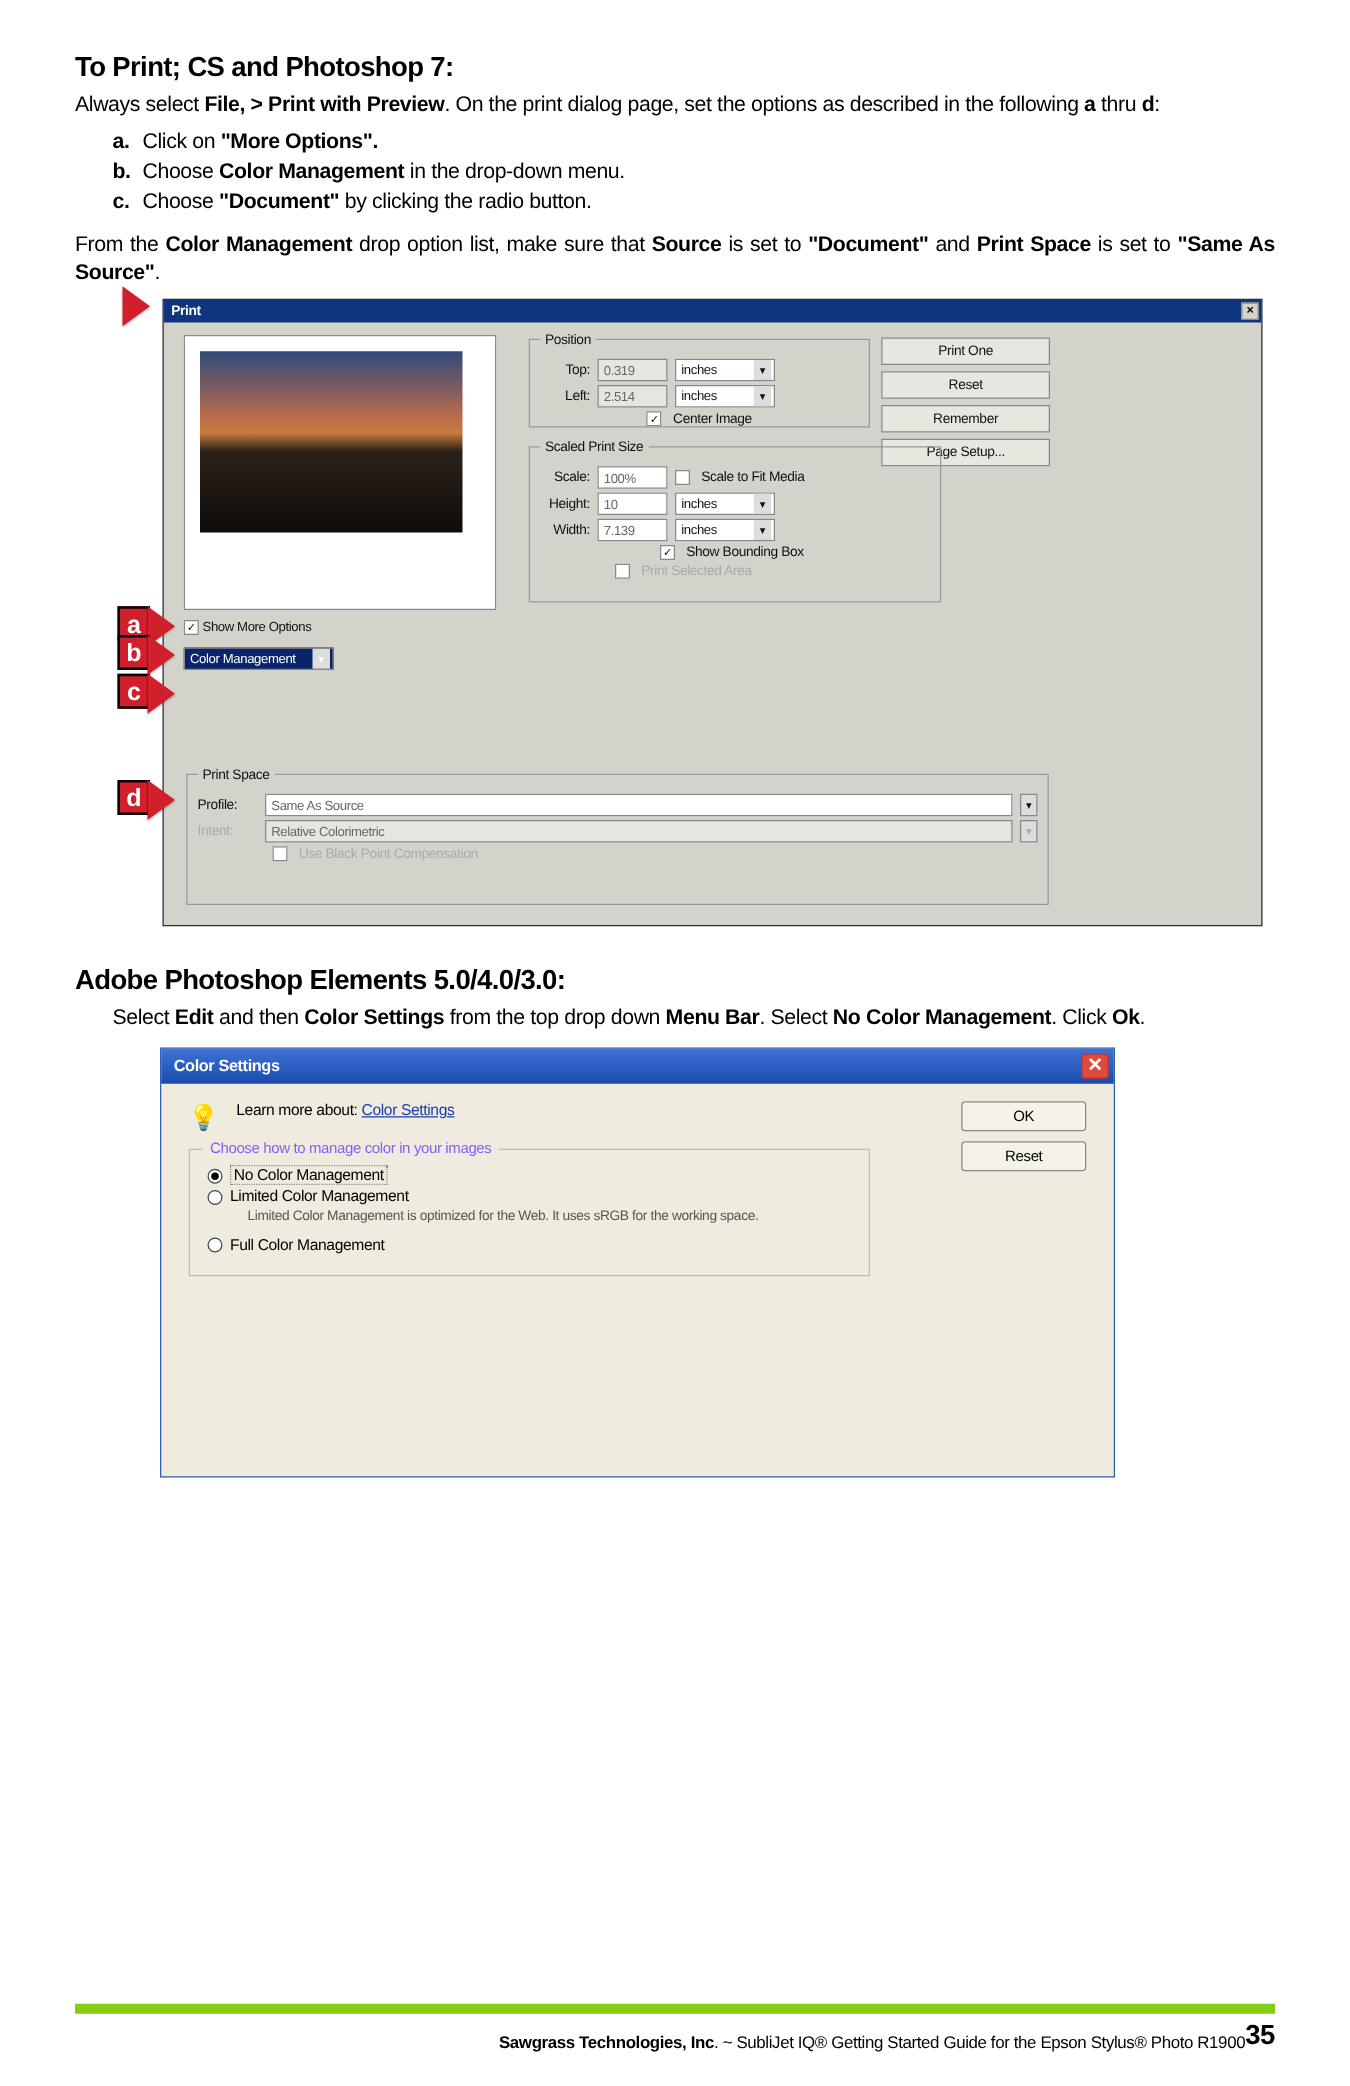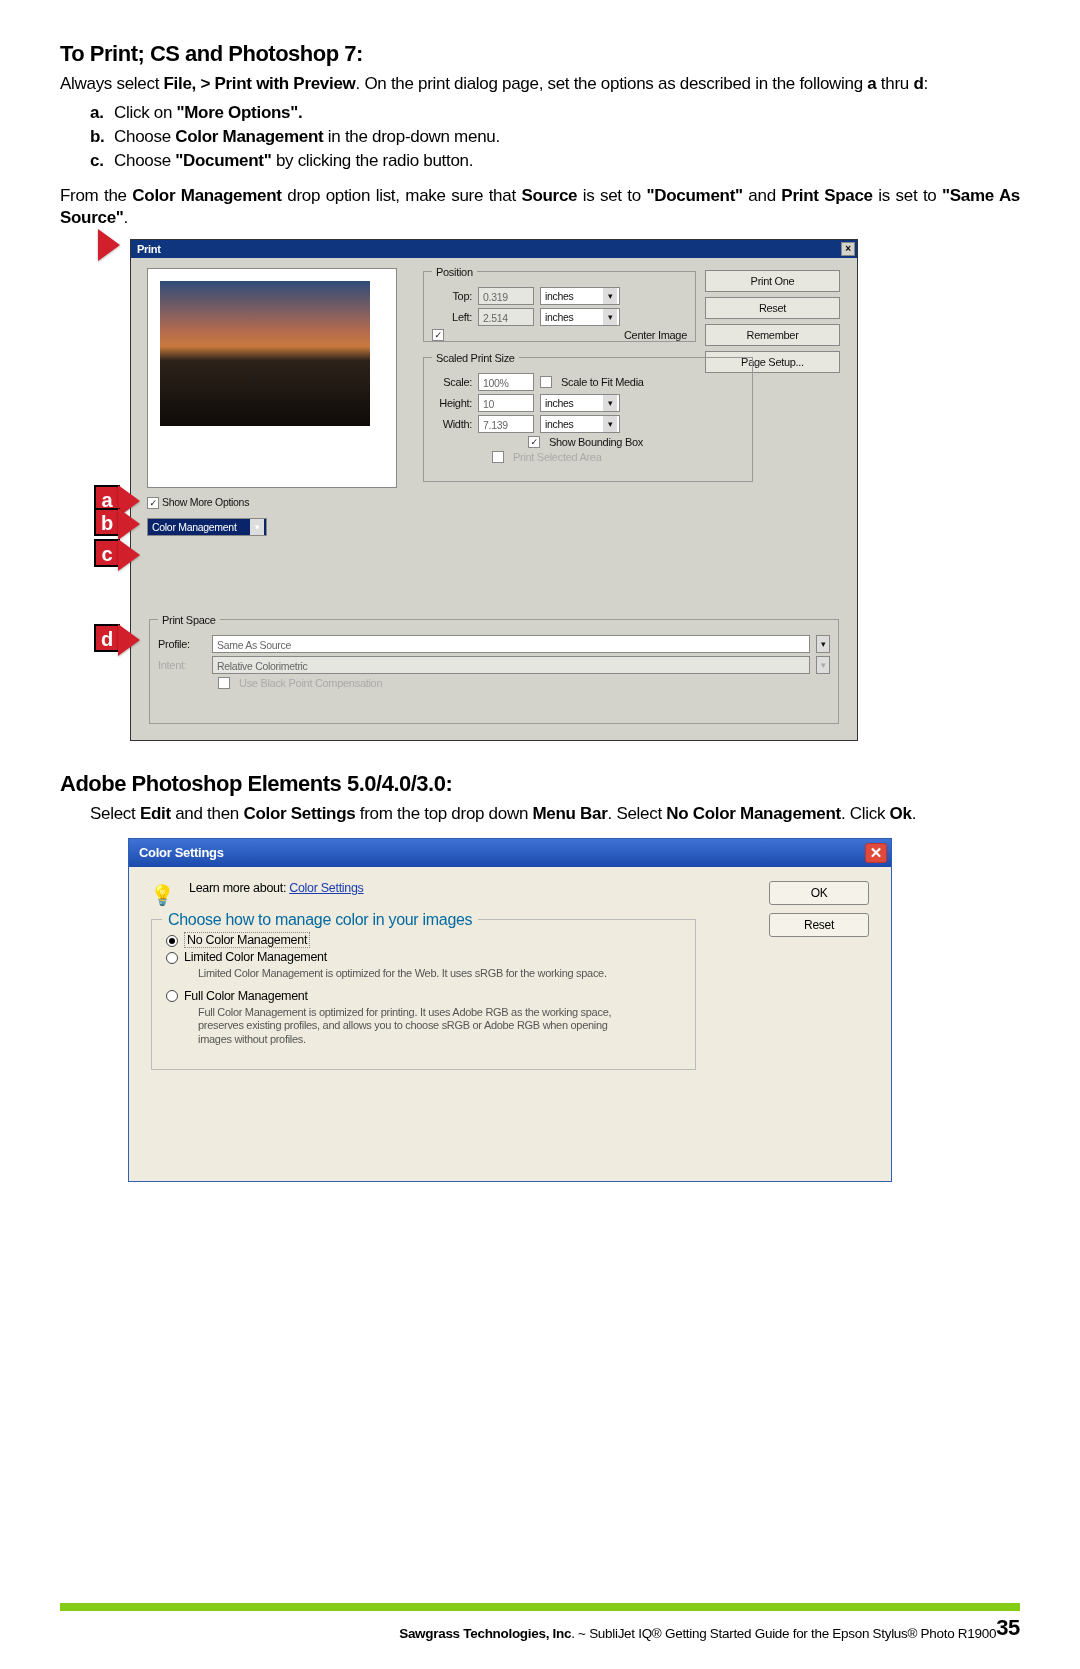--- a/index.html
+++ b/index.html
@@ -19,21 +19,21 @@
   p.intro { margin: 0 0 8px 0; line-height: 1.25;}
   .steps { margin: 0 0 12px 30px; padding:0; }
   .steps li { list-style: none; margin: 2px 0; line-height:1.3;}
   .lead { font-weight: bold; display:inline-block; width: 24px;}
   .note { margin: 6px 0 10px 0; line-height:1.3; text-align: justify;}
   b { font-weight: bold; }
 
   
   .print-wrap { position: relative; margin: 0 0 30px 70px; }
   .print-dlg {
-    width: 728px; height: 502px;
+    width: 880px; height: 502px;
     background: #d4d3cb;
     border: 1px solid #333;
     font-family: Tahoma, Arial, sans-serif;
     font-size: 10.5px;
     color:#111;
     position:relative;
   }
   .tbar { background: #0f357f; color:#fff; height:18px; line-height:18px; padding:0 6px; font-size:11px; position:relative; font-weight:bold;}
   .tx { position:absolute; right:2px; top:2px; width:14px; height:14px; background:#d4d3cb; border:1px solid #888; color:#000; font-size:10px; line-height:12px; text-align:center; font-weight:bold;}
   .pane { position:absolute; }
@@ -84,21 +84,21 @@
   }
   .cs-tbar{ height:28px;background:linear-gradient(#3f72d6,#1b4aac);color:#fff;font-weight:bold;line-height:28px;padding:0 10px;position:relative;font-size:13px;}
   .cs-x{position:absolute;right:4px;top:4px;width:22px;height:20px;background:#e04a3a;border:1px solid #b33; text-align:center;line-height:18px;font-size:15px;font-weight:bold;color:#fff;border-radius:3px;}
   .cs-body { padding:14px 22px;}
   .learn { display:flex; gap:14px; align-items:flex-start; margin-bottom:10px;}
   .bulb { width:24px;height:28px; display:flex;align-items:center;justify-content:center;font-size:20px;color:#d4a017;}
   .link { color:#1a3cb0; text-decoration:underline;}
   .cs-btns { position:absolute; right:22px; top:42px; width:100px;}
   .cs-btn { border:1px solid #888; background:#f5f3e9; height:24px;line-height:22px;text-align:center;margin-bottom:8px;font-size:12px;border-radius:3px;}
   .cs-fset { border:1px solid #bbb; margin-top:8px; padding:10px 14px 14px; width:545px; position:relative;}
-  .cs-legend { position:absolute; top:-9px; left:10px; background:#efecdf; padding:0 6px; font-size:16px; color:#0369a1;}
+  .cs-legend { position:absolute; top:-9px; left:10px; background:#efecdf; padding:0 6px; font-size:12px; color:#8b5cf6;}
   .opt { margin:3px 0; font-size:12.5px;}
   .rad2 { width:12px;height:12px;border:1px solid #444;border-radius:50%;display:inline-block;vertical-align:middle;margin-right:6px;position:relative;background:#fff;}
   .rad2.on::after{content:'';position:absolute;width:6px;height:6px;background:#000;border-radius:50%;top:2px;left:2px;}
   .desc { font-size:11px; color:#555; margin:2px 0 8px 32px; line-height:1.25; max-width:440px;}
   .boxed { border:1px dotted #888; padding:0 2px;}
 
   .footer { position:absolute; bottom:28px; left:60px; right:60px; border-top:8px solid #84cc16; padding-top:4px; display:flex; justify-content:flex-end; align-items:flex-end; font-size:13px;}
   .pg { font-weight:bold; font-size:22px;}
   .foot-text{ font-size:13.5px;}
 </style>
@@ -153,21 +153,21 @@
       <div class="row">
           <span class="lbl">Top:</span>
           <span class="field f-disabled" style="width:56px">0.319</span>
           <span class="sel">inches</span>
         </div>
       <div class="row">
           <span class="lbl">Left:</span>
           <span class="field f-disabled" style="width:56px">2.514</span>
           <span class="sel">inches</span>
         </div>
-      <div class="row" style="justify-content:space-between">
+      <div class="row" style="justify-content:center">
           <span class="chx on"></span>
           <span>Center Image</span>
         </div>
     </fieldset>
 
     <div class="pane btns">
       <div class="btn">Print One</div>
       <div class="btn">Reset</div>
       <div class="btn">Remember</div>
       <div class="btn">Page Setup...</div>
@@ -244,21 +244,20 @@
       <div class="cs-btns">
         <div class="cs-btn">OK</div>
         <div class="cs-btn">Reset</div>
       </div>
       <div class="cs-fset">
         <div class="cs-legend">Choose how to manage color in your images</div>
         <div class="opt"><span class="rad2 on"></span><span class="boxed">No Color Management</span></div>
         <div class="opt"><span class="rad2"></span><span>Limited Color Management</span></div>
         <div class="desc">Limited Color Management is optimized for the Web. It uses sRGB for the working space.</div>
         <div class="opt"><span class="rad2"></span><span>Full Color Management</span></div>
-        <div class="desc">Full Color Management is optimized for printing. It uses Adobe RGB as the working space, preserves existing profiles, and allows you to choose sRGB or Adobe RGB when opening images without profiles.</div>
       </div>
     </div>
   </div>
 </div>
 
 <div class="footer">
   <span class="foot-text"><b>Sawgrass Technologies, Inc</b><span>. ~ SubliJet IQ® Getting Started Guide for the Epson Stylus® Photo R1900</span></span>
   <span class="pg">35</span>
 </div>
 

